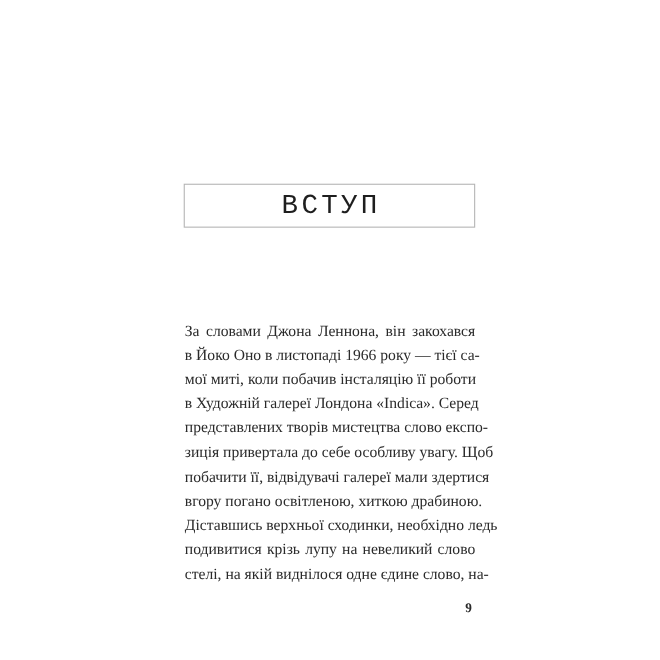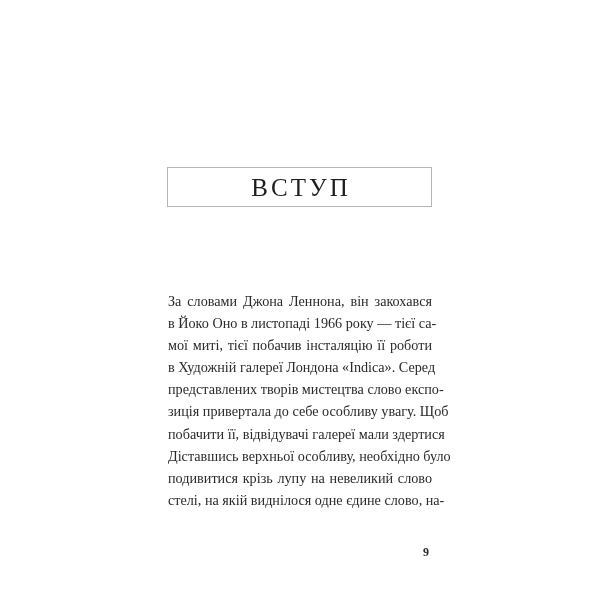--- a/index.html
+++ b/index.html
@@ -25,21 +25,21 @@
       top: 167px;
       width: 263px;
       height: 38px;
       border: 1.5px solid #b5b5b5;
       box-sizing: content-box;
       display: flex;
       align-items: center;
       justify-content: center;
     }
     .title-text {
-      font-family: Liberation Serif, serif;
+      font-family: Liberation Mono, monospace;
       font-size: 25px;
       font-weight: 300;
       letter-spacing: 3px;
       color: #1e1e1e;
       line-height: 1;
       padding-left: 3px;
     }
     .body-text {
       position: absolute;
       left: 168px;
@@ -75,24 +75,25 @@
 <body>
 
 <div class="page">
   <div class="title-box">
     <span class="title-text">ВСТУП</span>
   </div>
 
   <div class="body-text">
     <span class="line">За словами Джона Леннона, він закохався</span>
     <span class="line">в Йоко Оно в листопаді 1966 року — тієї са-</span>
-    <span class="line">мої миті, тієї побачив інсталяцію її роботи</span>
+    <span class="line">мої миті, коли побачив інсталяцію її роботи</span>
     <span class="line">в Художній галереї Лондона «Indica». Серед</span>
     <span class="line">представлених творів мистецтва слово експо-</span>
     <span class="line">зиція привертала до себе особливу увагу. Щоб</span>
     <span class="line">побачити її, відвідувачі галереї мали здертися</span>
-    <span class="line">Діставшись верхньої особливу, необхідно було</span>
+    <span class="line">вгору погано освітленою, хиткою драбиною.</span>
+    <span class="line">Діставшись верхньої сходинки, необхідно ледь</span>
     <span class="line">подивитися крізь лупу на невеликий слово</span>
     <span class="line">стелі, на якій виднілося одне єдине слово, на-</span>
   </div>
 
   <div class="page-number">9</div>
 </div>
 
 </body></html>

